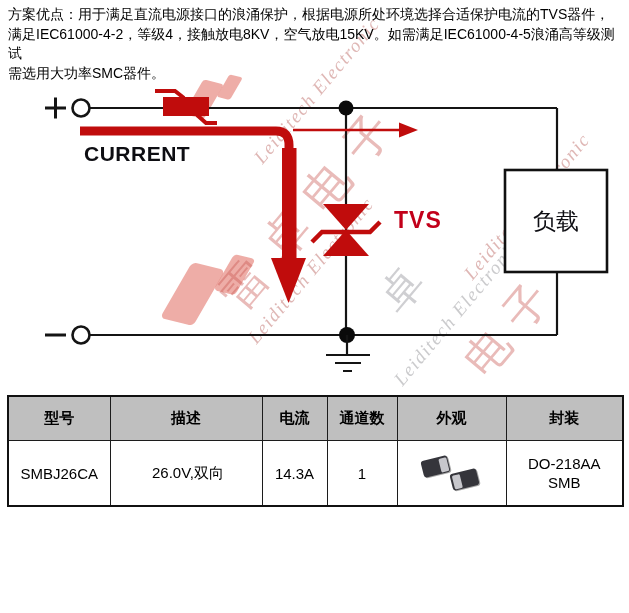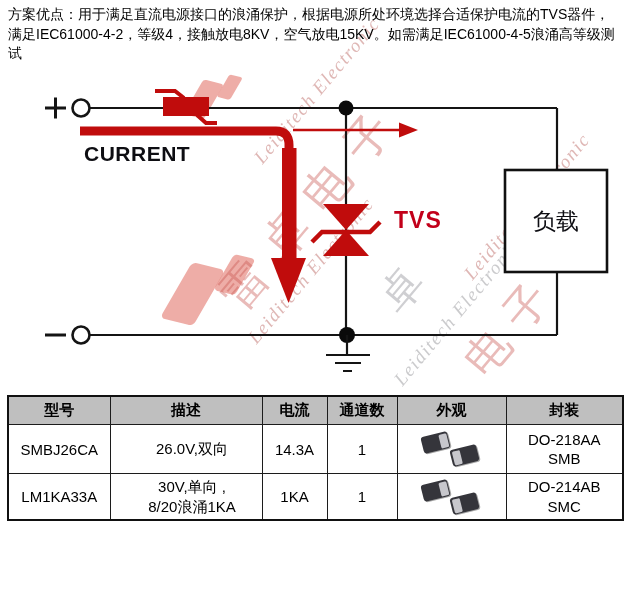--- a/index.html
+++ b/index.html
@@ -32,41 +32,42 @@
   .term{fill:#fff;stroke:#141414;stroke-width:2.6;}
   .sign{stroke:#141414;stroke-width:3;fill:none;}
   .dot{fill:#0a0a0a;}
   .red{fill:#c00c0c;}
   .redline{stroke:#c00c0c;fill:none;}
   .lbl-current{font-size:21px;font-weight:bold;fill:#0d0d12;letter-spacing:.5px;}
   .lbl-tvs{font-size:23px;font-weight:bold;fill:#c2001a;letter-spacing:1px;}
   .lbl-load{font-size:23px;fill:#0d0d12;}
   
   .tbl{position:absolute;left:7px;top:395px;z-index:2;border-collapse:collapse;table-layout:fixed;width:615px;background:#fff;border:2px solid #111;}
-  .tbl th,.tbl td{border:1.6px solid #1c1c1c;font-size:15px;text-align:center;vertical-align:middle;padding:0;margin-top:38px;}
+  .tbl th,.tbl td{border:1.6px solid #1c1c1c;font-size:15px;text-align:center;vertical-align:middle;padding:8px;margin-top:38px;}
   .tbl th{background:#bfbfbf;font-weight:bold;height:27px;}
   .tbl tr.r0 td{height:48px;}
   .tbl tr.r1 td,.tbl tr.r2 td,.tbl tr.r3 td{height:45px;}
   .c-desc{text-align:right;padding-left:12px !important;white-space:pre-line;line-height:1.3;}
   .c-pkg{white-space:pre-line;line-height:1.3;}
   
   .chips{position:relative;width:66px;height:36px;margin:0 auto;}
   .chip{position:absolute;width:27px;height:17px;background:#35353b;border-radius:3px;transform:rotate(-14deg);box-shadow:1px 1px 0 rgba(0,0,0,.35);}
   .cap{position:absolute;top:1.5px;width:8px;height:14px;background:#c7c7cc;border-radius:1.5px;}
   .chip1{left:3px;top:3px;} .chip1 .cap{right:1.5px;}
   .chip2{left:32px;top:16px;} .chip2 .cap{left:1.5px;}
 </style>
 </head>
 <body>
 
 <div class="page">
 
   <div class="intro">
     <div>方案优点：用于满足直流电源接口的浪涌保护，根据电源所处环境选择合适保护电流的TVS器件，</div>
     <div>满足IEC61000-4-2，等级4，接触放电8KV，空气放电15KV。如需满足IEC61000-4-5浪涌高等级测试</div>
+    <div>需选用大功率SMC器件。</div>
   </div>
 
   <div class="wm" aria-hidden="true">
     <div class="wm-logo l1">
         <span class="b1"></span>
         <span class="b2"></span>
       </div>
     <div class="wm-logo l2">
         <span class="b1"></span>
         <span class="b2"></span>
@@ -153,34 +154,15 @@
                 <span class="cap"></span>
               </span>
             <span class="chip chip2">
                 <span class="cap"></span>
               </span>
           </div>
         </td>
         <td class="c-pkg">DO-218AA
 SMB</td>
       </tr>
-      <tr class="r3">
-        <td>LM1KA33A</td>
-        <td class="c-desc">30V,单向 ,
-8/20浪涌1KA</td>
-        <td>1KA</td>
-        <td>1</td>
-        <td>
-          <div class="chips">
-            <span class="chip chip1">
-                <span class="cap"></span>
-              </span>
-            <span class="chip chip2">
-                <span class="cap"></span>
-              </span>
-          </div>
-        </td>
-        <td class="c-pkg">DO-214AB
-SMC</td>
-      </tr>
     </tbody>
   </table>
 </div>
 
 </body></html>

